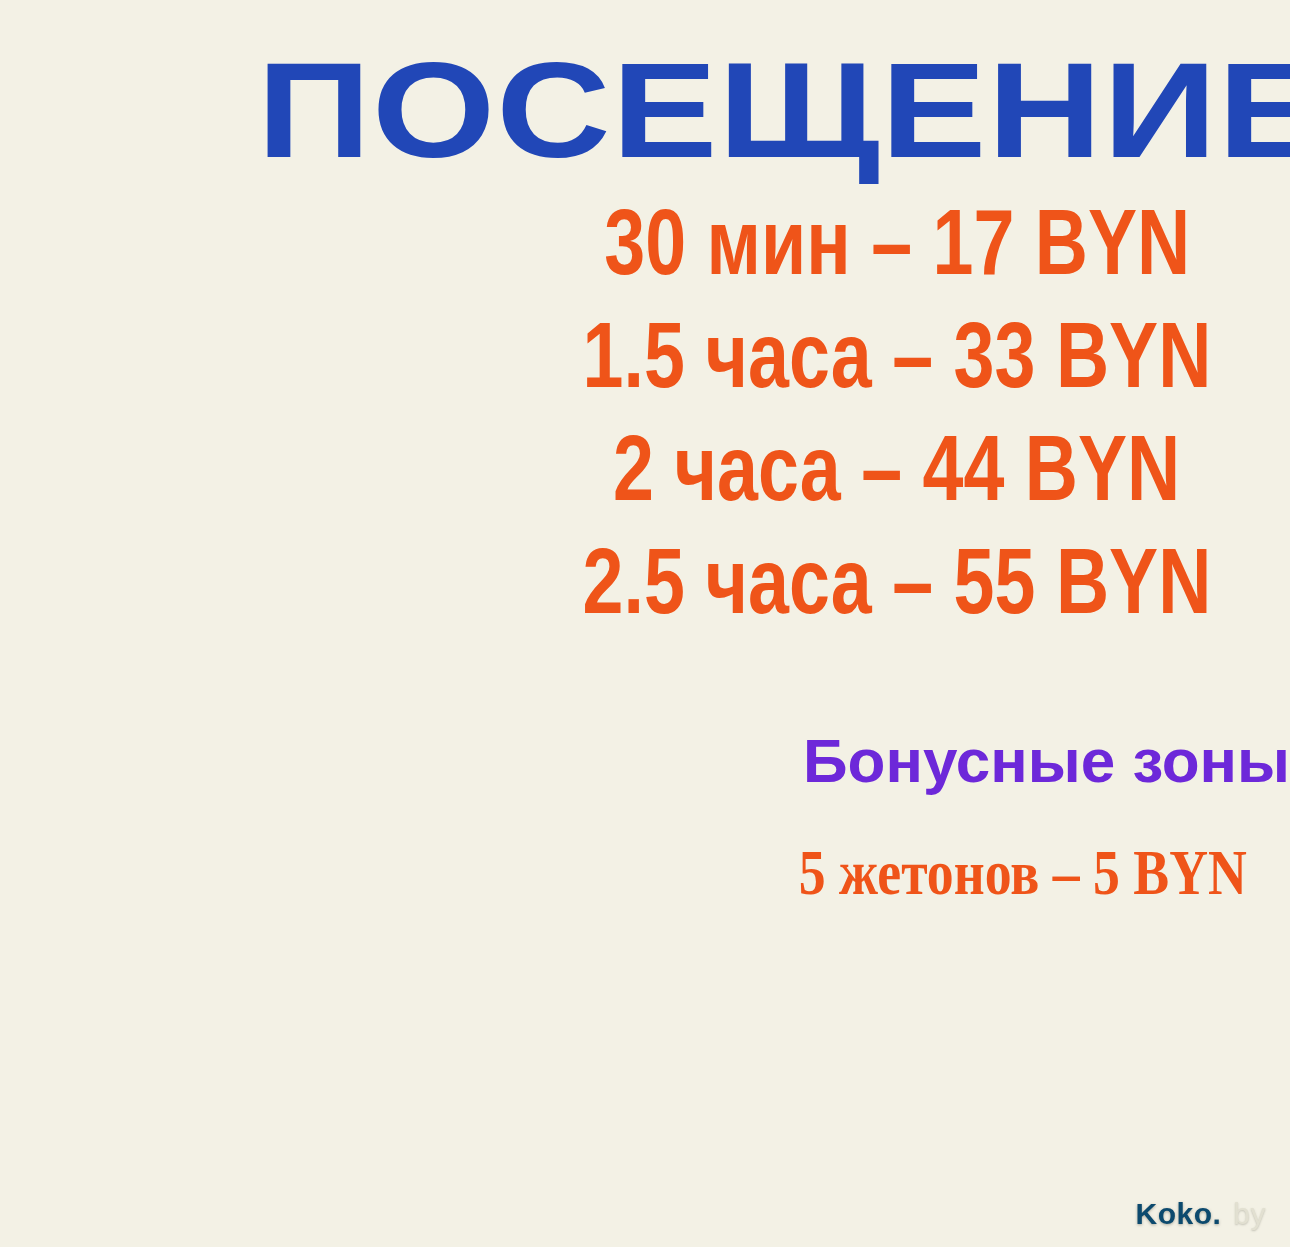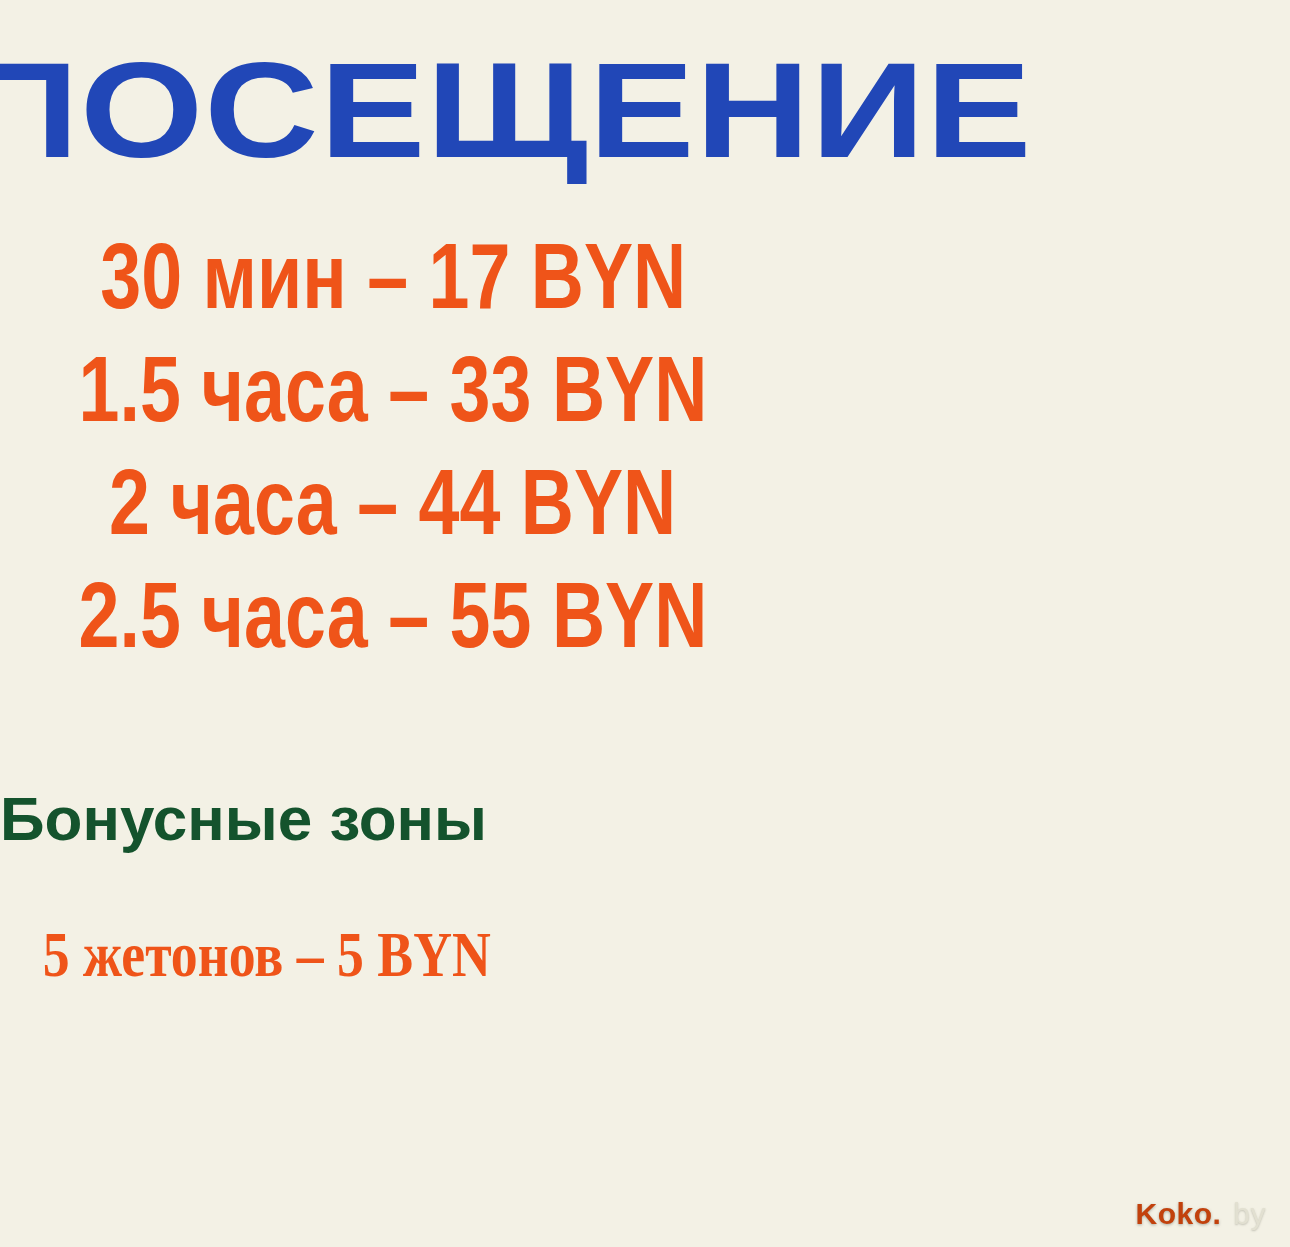--- a/index.html
+++ b/index.html
@@ -12,63 +12,62 @@
     background: #f3f1e5;
     overflow: hidden;
     font-family: "Liberation Sans", sans-serif;
   }
   .poster {
     position: relative;
     width: 1290px;
     height: 1247px;
     display: flex;
     flex-direction: column;
-    align-items: flex-start;
-    gap: 24px;
+    align-items: flex-end;
   }
   .title {
     margin: 36px 0 0 0;
     font-size: 148px;
     line-height: 1;
     font-weight: bold;
     color: #2147b7;
     letter-spacing: 1px;
     white-space: nowrap;
   }
   .title .stretch {
     display: inline-block;
     transform: scaleX(1.07) scaleY(0.92);
     transform-origin: center;
   }
   .prices {
-    margin-top: 12px;
+    margin-top: 2px;
   }
   .price-row {
     height: 113px;
     display: flex;
     align-items: center;
     justify-content: center;
   }
   .condensed {
     display: inline-block;
     transform: scaleX(0.8);
     transform-origin: center;
     white-space: nowrap;
   }
   .price-row .condensed {
     font-size: 92px;
     font-weight: bold;
     color: #ef5419;
   }
   .bonus-title {
-    margin: 92px 6px 0 0;
+    margin: 92px 0 0 0;
     font-size: 62px;
     line-height: 1;
     font-weight: bold;
-    color: #14532d;
+    color: #6d28d9;
     white-space: nowrap;
   }
   .bonus-list {
     margin-top: 38px;
   }
   .bonus-row {
     height: 86px;
     display: flex;
     align-items: center;
     justify-content: center;
@@ -83,21 +82,21 @@
   .watermark {
     position: absolute;
     right: 24px;
     bottom: 16px;
     font-size: 30px;
     font-weight: bold;
     letter-spacing: 0.5px;
     white-space: nowrap;
   }
   .watermark .wm-bold {
-    color: #c2410c;
+    color: #0c4a6e;
     text-shadow: 0 1px 3px rgba(110, 110, 95, 0.55);
   }
   .watermark .wm-light {
     color: #e2e0d1;
     font-weight: normal;
     text-shadow: 0 1px 2px rgba(110, 110, 95, 0.35);
     margin-left: 12px;
   }
 </style>
 </head>

